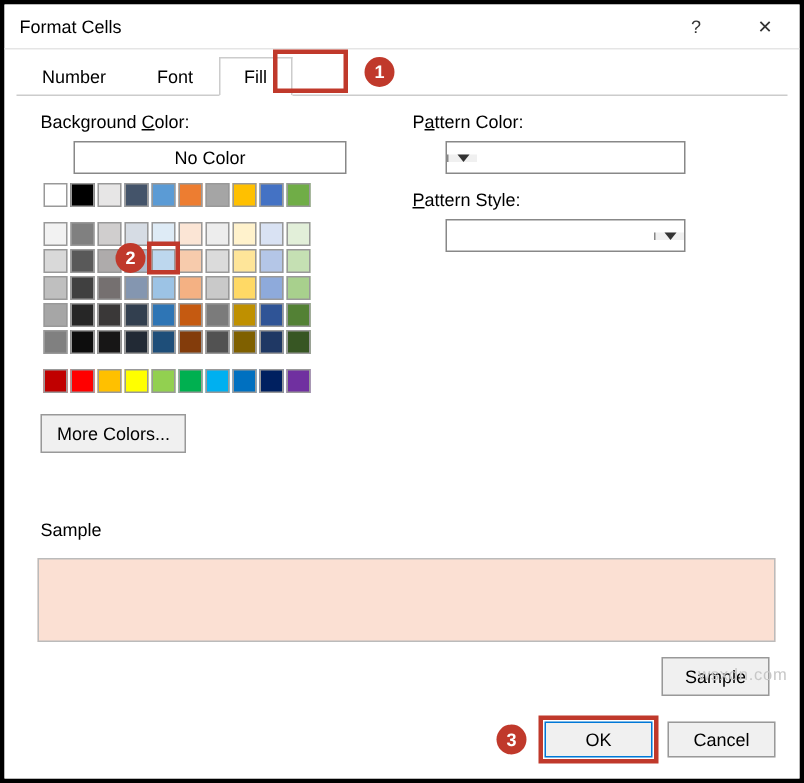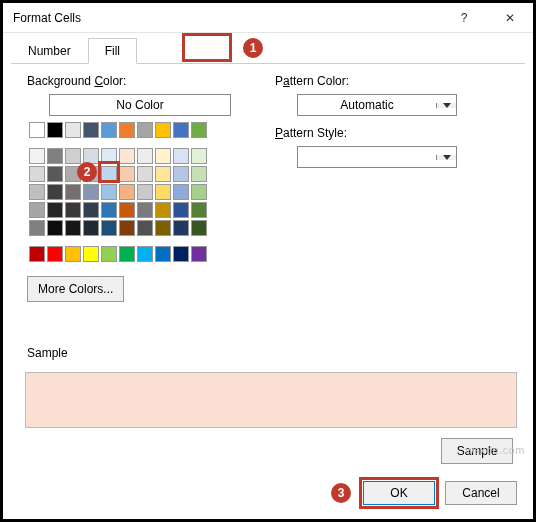--- a/index.html
+++ b/index.html
@@ -50,20 +50,21 @@
     <div class="btn">
           <span>?</span>
         </div>
     <div class="btn">
           <span>✕</span>
         </div>
   </div>
 
   <div class="tabs" style="position:relative;">
     <div class="tab">Number</div>
+    <div class="tab">Font</div>
     <div class="tab active">Fill</div>
     <div class="hl" style="left:171px; top:-4px; width:50px; height:29px;"></div>
     <div class="badge" style="left:232px; top:1px;">1</div>
   </div>
 
   <div class="content">
     <div class="cols">
       <div class="col" style="width:230px;">
         <div class="label">Background <span class="ul">C</span>olor:</div>
         <div class="nocolor">No Color</div>
@@ -160,21 +161,20 @@
         </div>
 
         <div class="btn-row">
           <div class="pbtn"><span class="ul">M</span><span>ore Colors...</span></div>
         </div>
       </div>
 
       <div class="col">
         <div class="label">P<span class="ul">a</span>ttern Color:</div>
         <div class="field combo" style="margin:2px 0 10px 22px;">
-          <div class="val">Automatic</div>
           <div class="arrow">
                 <span class="chev"></span>
               </div>
         </div>
         <div class="label"><span class="ul">P</span>attern Style:</div>
         <div class="field combo" style="margin:2px 0 0 22px;">
           <div class="val"></div>
           <div class="arrow">
                 <span class="chev"></span>
               </div>

